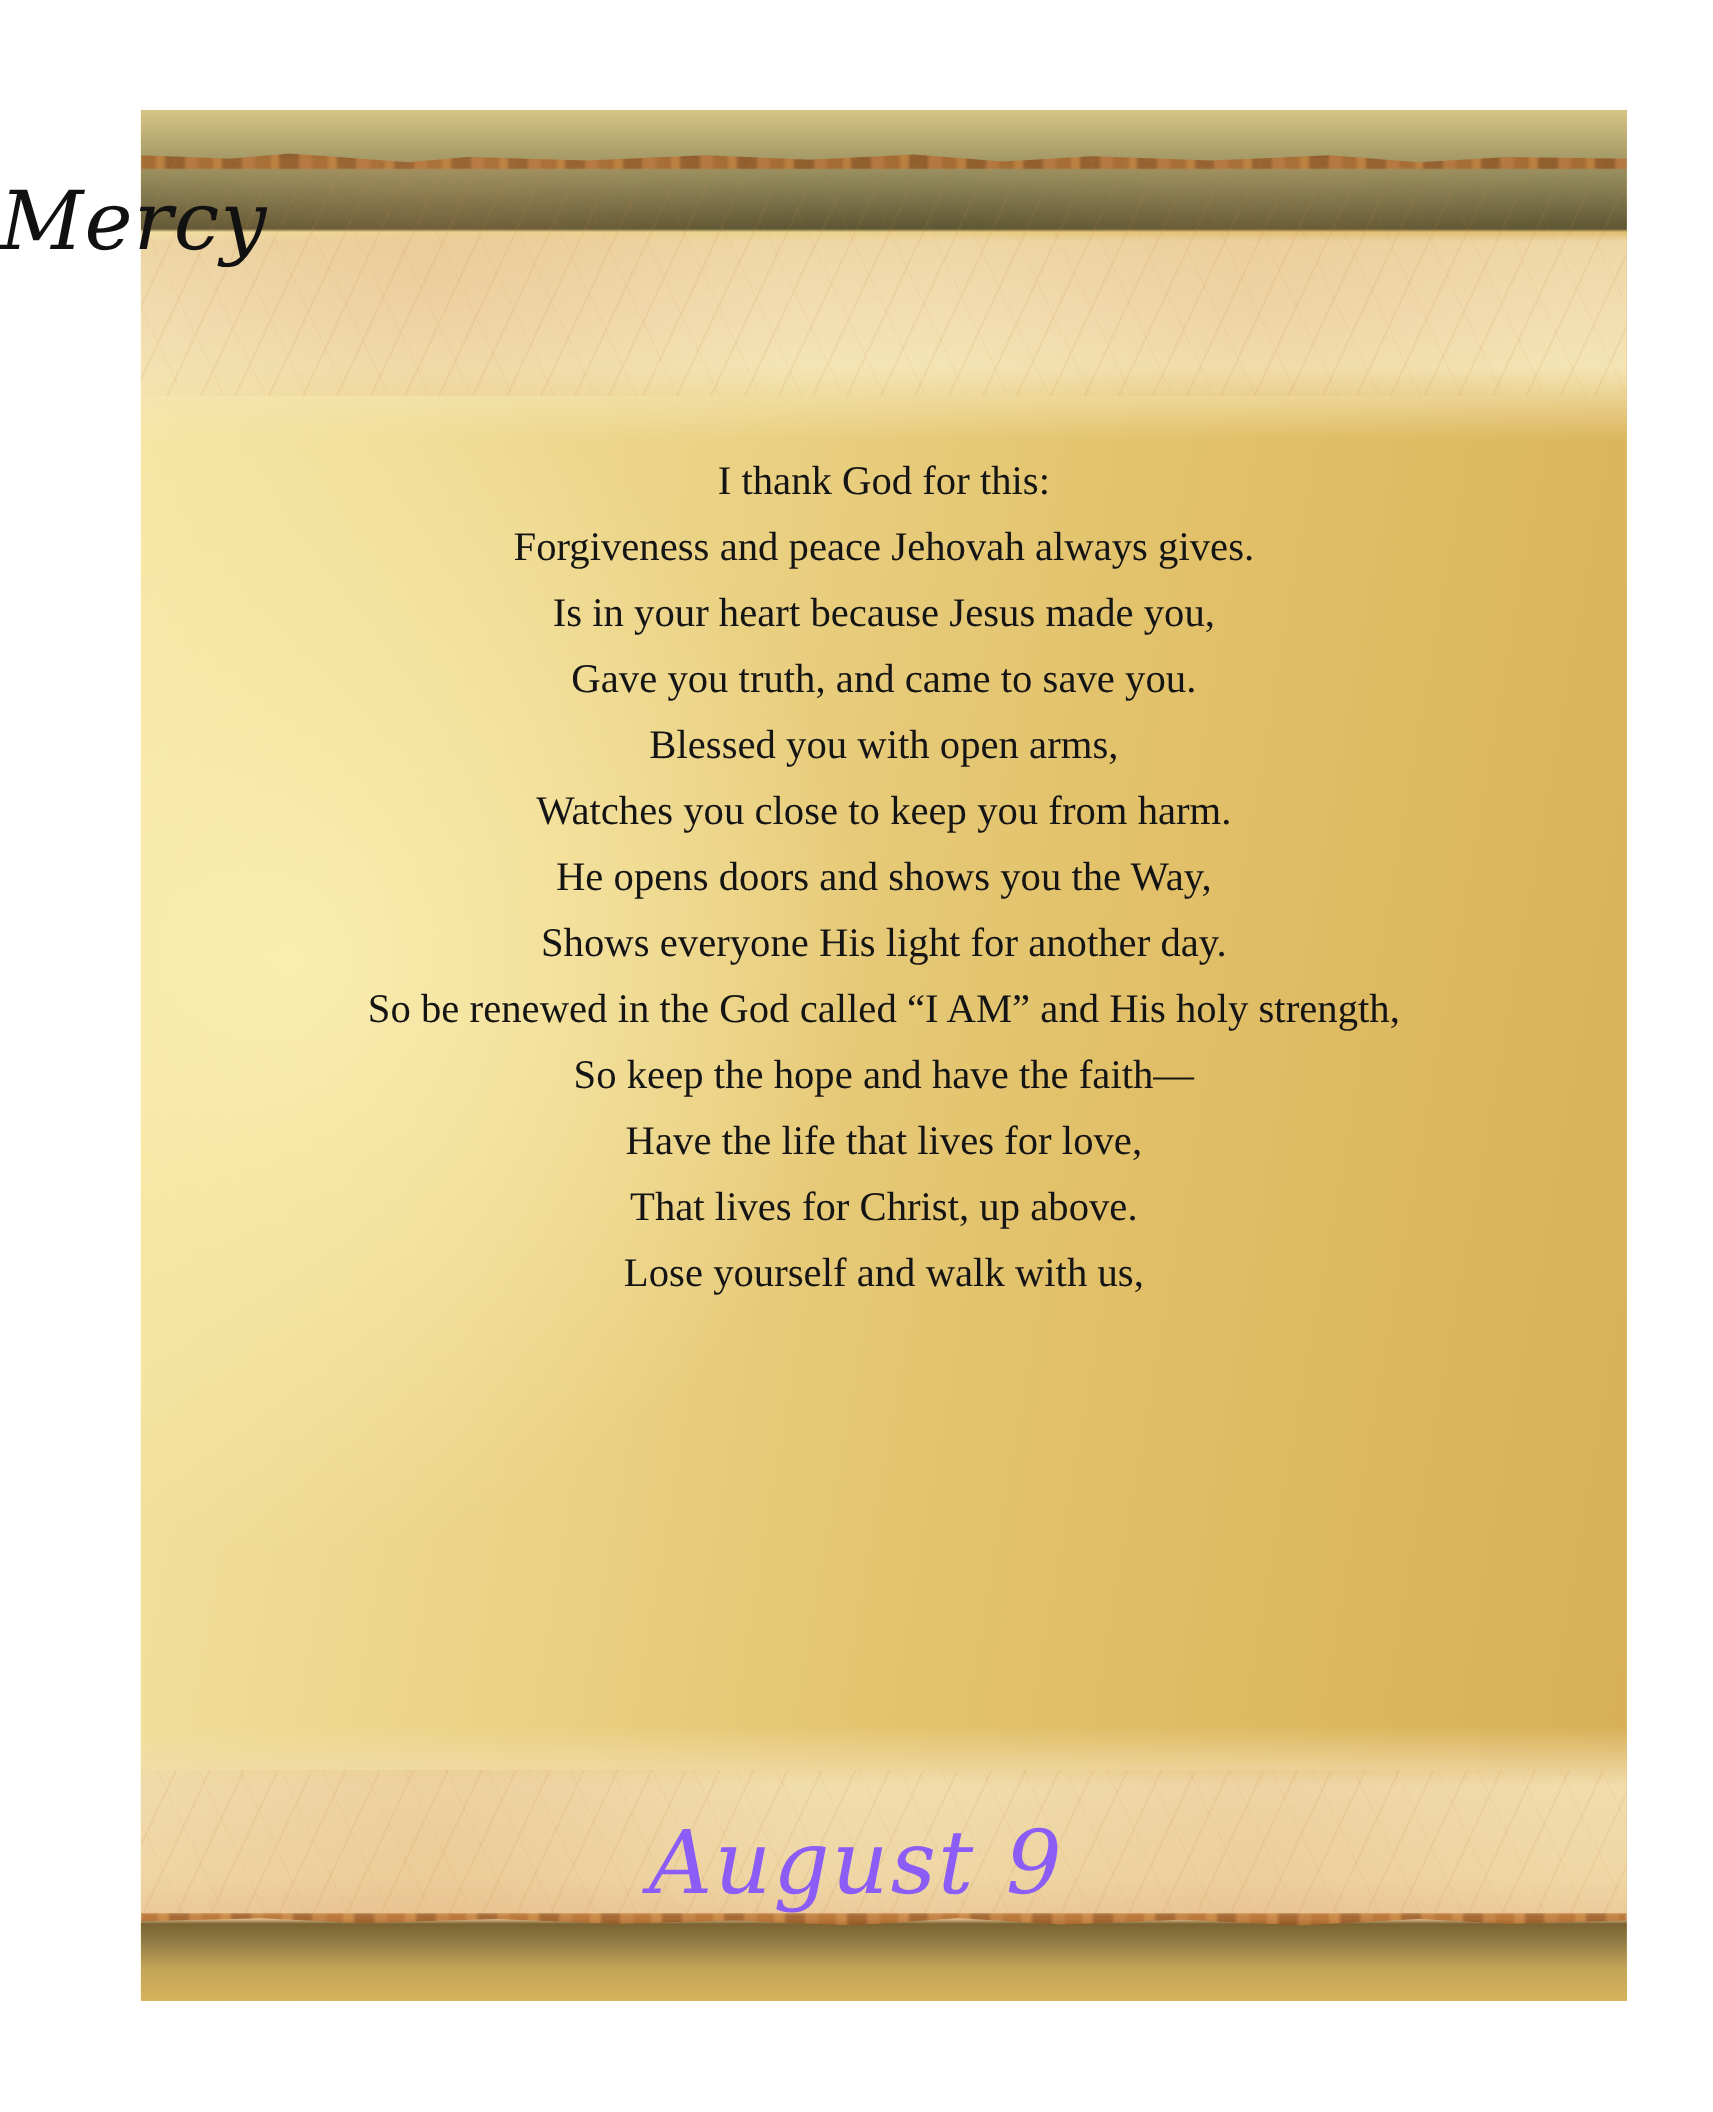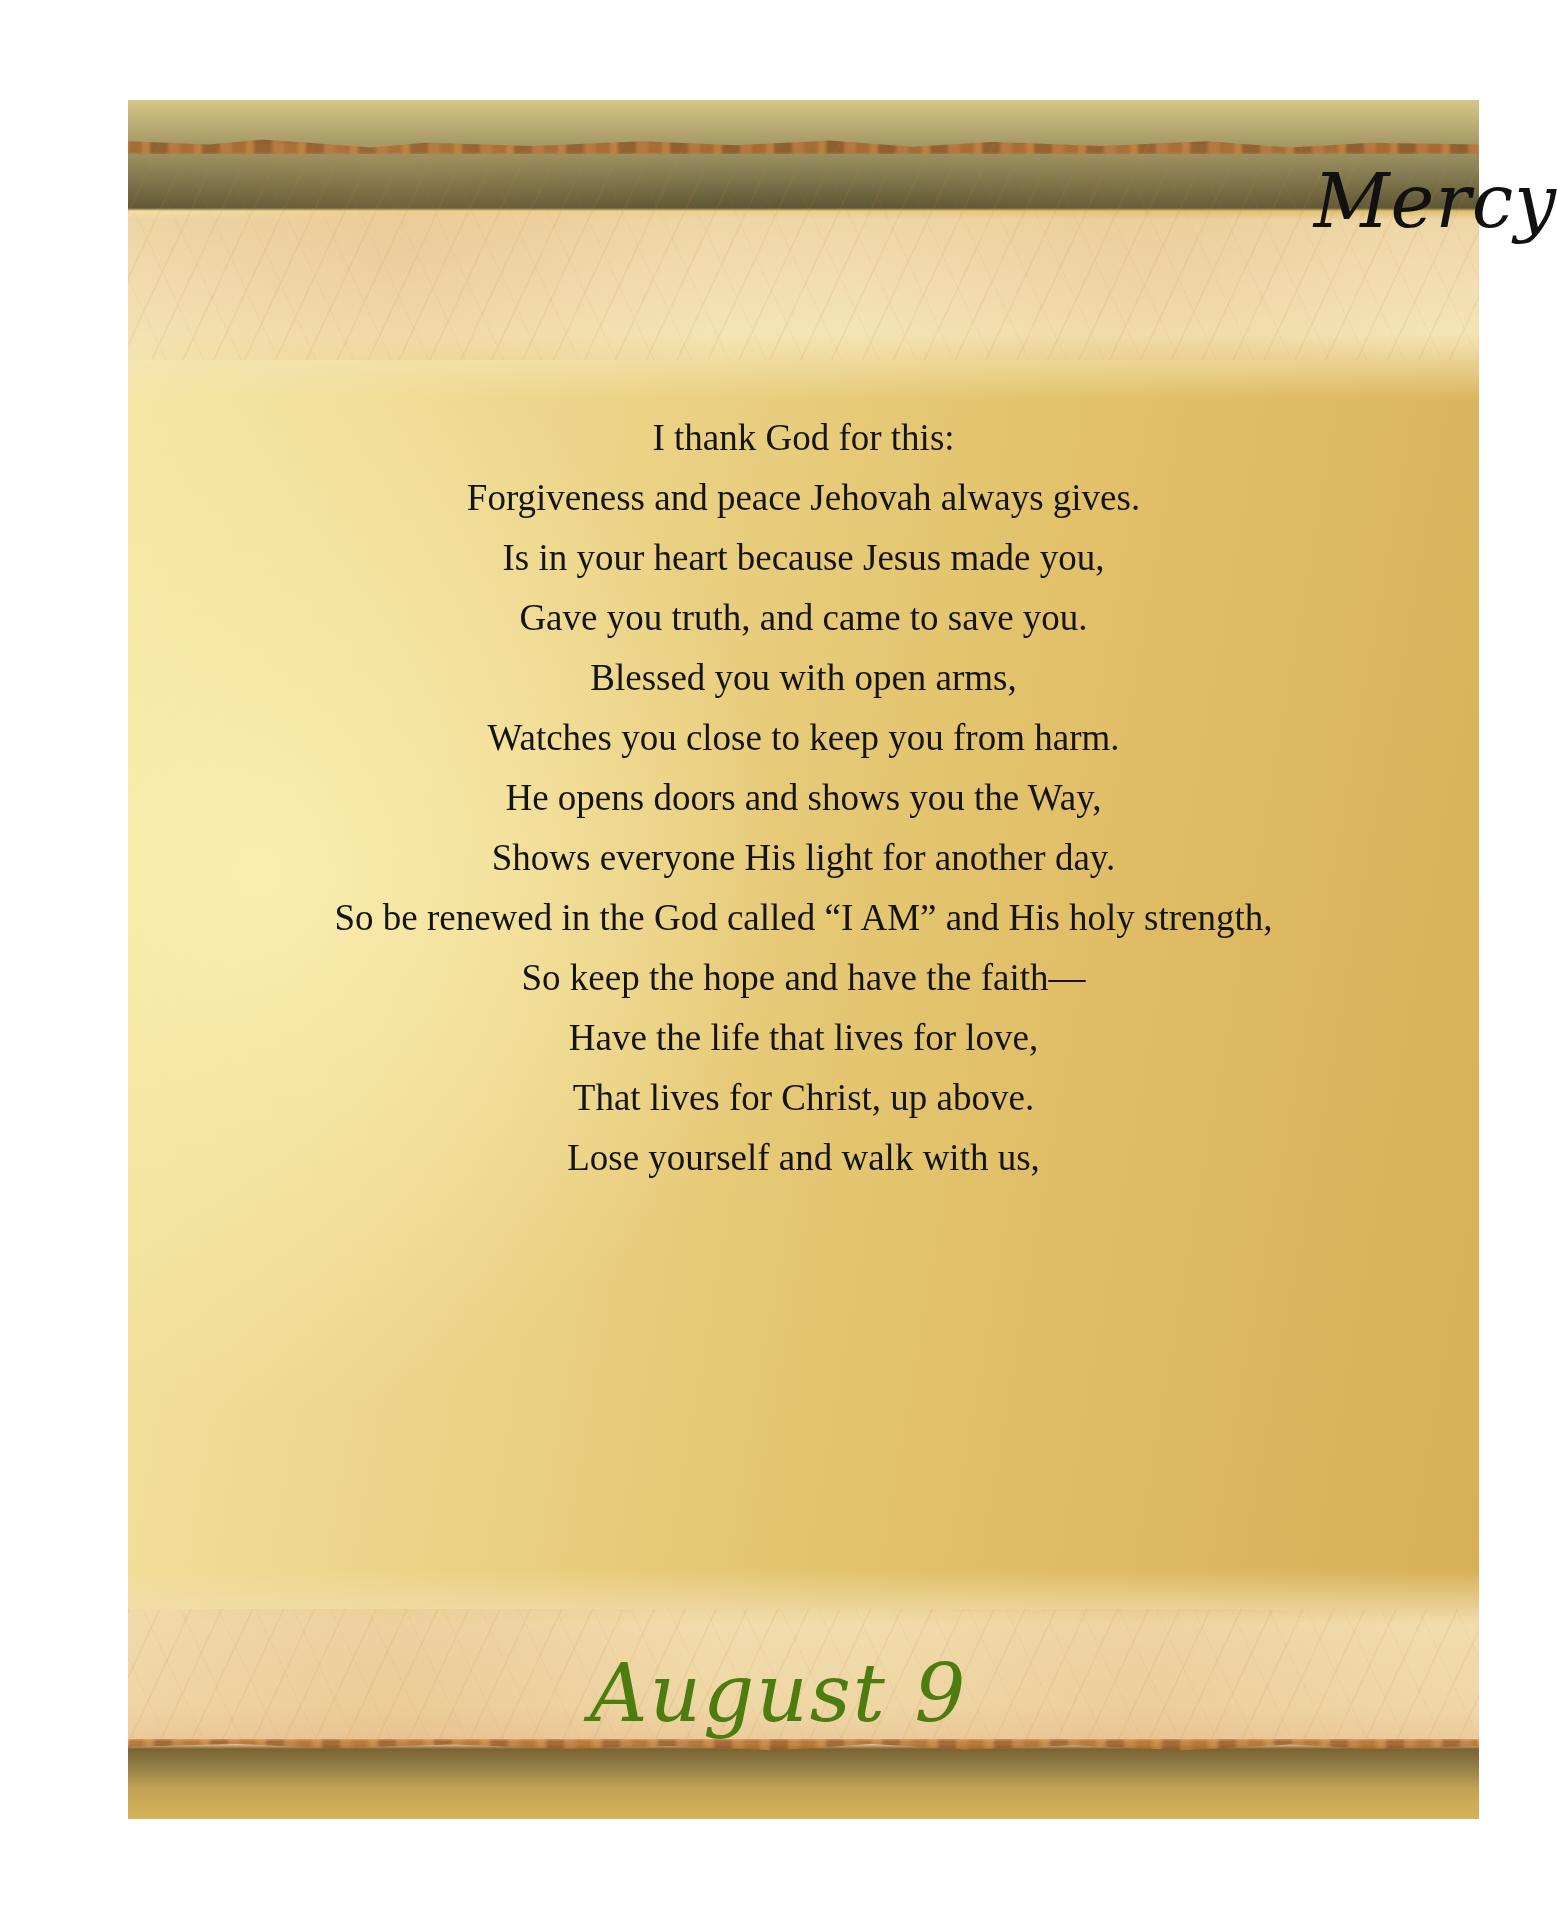--- a/index.html
+++ b/index.html
@@ -69,21 +69,21 @@
     background:
       repeating-linear-gradient(90deg, #b36b2c 0 16px, #c8823f 16px 26px, #9a5a26 26px 44px, #c07a3a 44px 56px);
     filter: blur(1.5px);
     clip-path: polygon(0% 0%, 100% 0%, 100% 50%, 92% 70%, 86% 40%, 78% 80%, 70% 45%, 62% 75%, 55% 35%, 48% 80%, 40% 50%, 32% 70%, 24% 40%, 15% 65%, 8% 35%, 0% 55%);
     opacity: 0.85;
   }
   .title {
     position: absolute;
     left: 0; right: 0;
     top: 158px;
-    text-align: right;
+    text-align: left;
     font-family: "DejaVu Serif", serif;
     font-style: italic;
     font-size: 74px;
     color: #111111;
     letter-spacing: 1px;
   }
   .poem {
     position: absolute;
     left: 128px;
     width: 1351px;
@@ -103,21 +103,21 @@
     white-space: nowrap;
   }
   .date {
     position: absolute;
     left: 0; right: 0;
     top: 1647px;
     text-align: center;
     font-family: "DejaVu Serif", serif;
     font-style: italic;
     font-size: 80px;
-    color: #4d7c0f;
+    color: #8b5cf6;
     letter-spacing: 2px;
   }
 </style>
 </head>
 <body>
 
 <div class="card">
   <div class="band-top">
     <div class="edge"></div>
     <div class="texture"></div>

